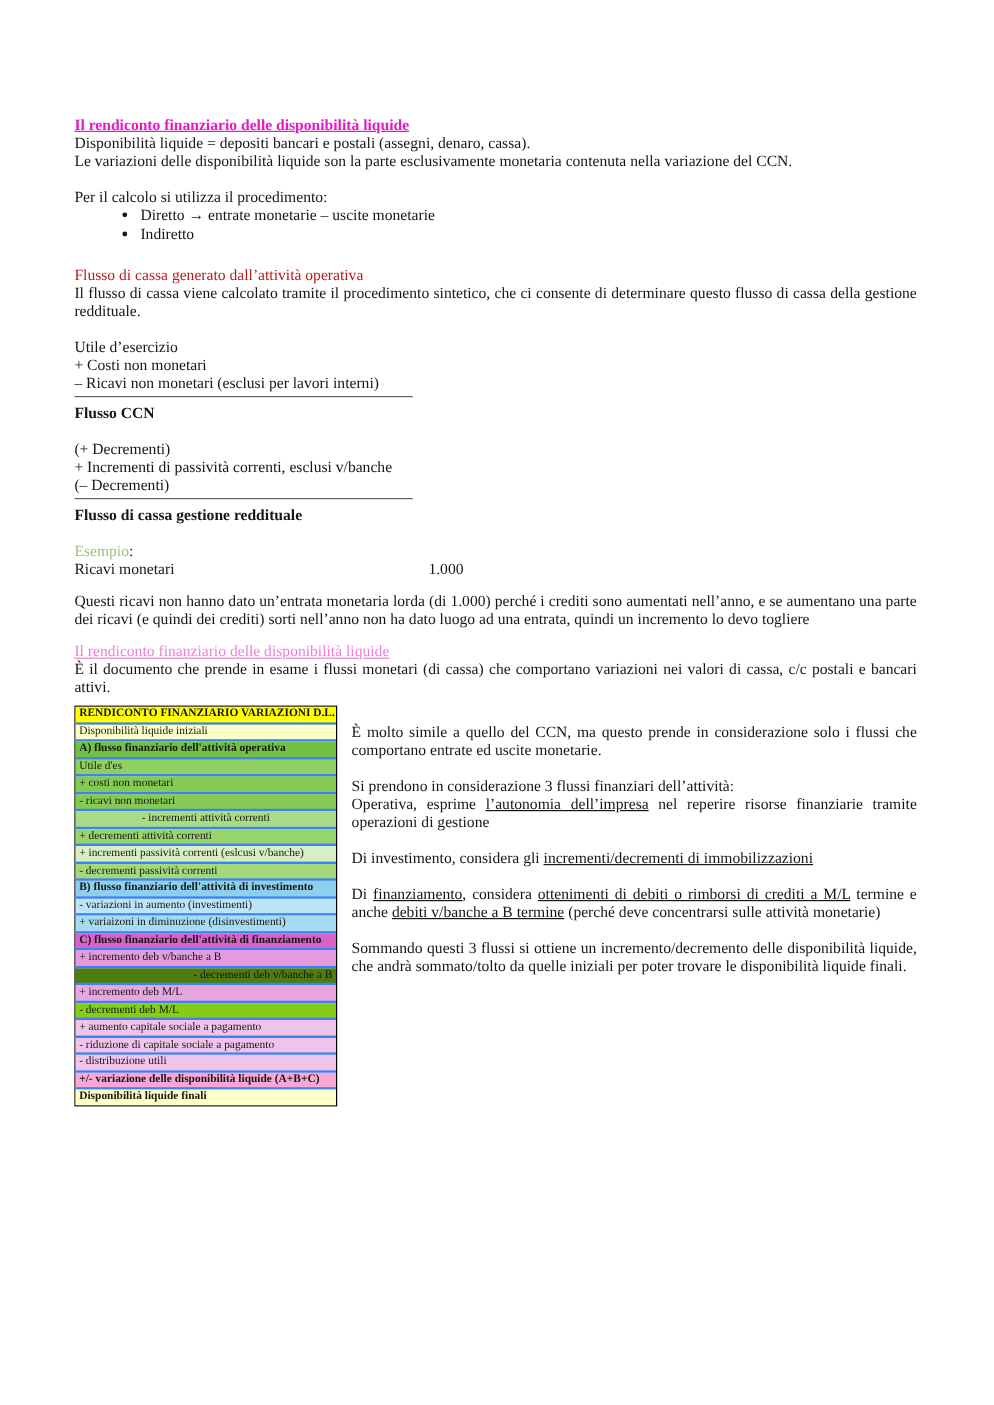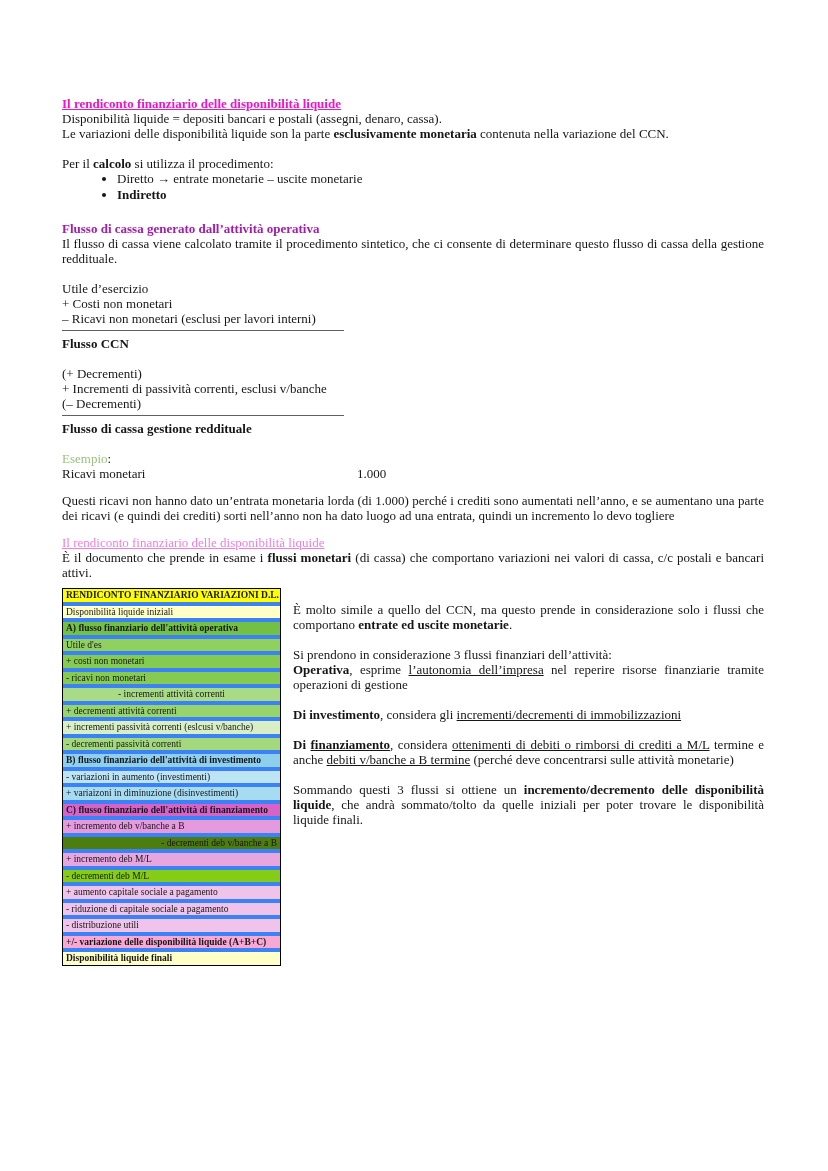--- a/index.html
+++ b/index.html
@@ -3,42 +3,42 @@
 <meta charset="utf-8">
 <style>
   * { margin:0; padding:0; box-sizing:border-box; }
   html,body { background:#ffffff; }
   .page {
     width:828px; height:1171px; background:#ffffff; position:relative; overflow:hidden;
     font-family:"Liberation Serif","DejaVu Serif",serif; color:#161616;
     font-size:13px; line-height:15px;
     padding:96px 64px 0 62px;
   }
-  .b { font-weight:bold; }
+  .b { font-weight:normal; }
   .u { text-decoration:underline; }
   .head-magenta { font-size:13px; font-weight:bold; text-decoration:underline; }
   .head-pink { font-size:13px; text-decoration:none; }
   .head-pink.ul { text-decoration:underline; }
   .gap15 { height:15px; }
   .gap12 { height:12px; }
   .gap8  { height:8px;  }
   .gap18 { height:18px; }
   ul.bullets { margin:0; padding-left:55px; }
   ul.bullets li { line-height:16px; }
   .calc-line { line-height:15px; }
   .rule { width:282px; border:none; border-top:1px solid #606060; margin:4px 0 5px 0; }
   .subtotal { font-weight:bold; }
   .ex-row { display:flex; }
   .ex-label { width:295px; }
   .just { text-align:justify; }
   .twocol { display:flex; align-items:flex-start; }
   .dltable { width:219px; border:1px solid #000; flex:0 0 auto; }
   .trow {
     font-size:9.5px; line-height:10.5px; padding:1px 3px;
-    border-bottom:4px solid #3b82f6; white-space:nowrap; overflow:hidden;
+    border-bottom:2px solid #3b82f6; white-space:nowrap; overflow:hidden;
   }
   .trow:last-child { border-bottom:none; }
   .trow.b { font-weight:bold; }
   .rightcol { flex:1 1 auto; margin-left:12px; padding-top:14px; text-align:justify; }
   .rp { margin:0; }
 </style>
 </head>
 <body>
 
 <div class="page">
@@ -50,21 +50,21 @@
   <div class="gap15"></div>
 
   <p><span>Per il </span><span class="b">calcolo</span><span> si utilizza il procedimento:</span></p>
   <ul class="bullets">
     <li><span>Diretto → entrate monetarie – uscite monetarie</span></li>
     <li><span class="b">Indiretto</span></li>
   </ul>
 
   <div class="gap18"></div>
 
-  <div class="head-pink" style="color: #a21caf; font-weight: bold;">Flusso di cassa generato dall’attività operativa</div>
+  <div class="head-pink" style="color: #b91c1c;">Flusso di cassa generato dall’attività operativa</div>
   <p class="just">Il flusso di cassa viene calcolato tramite il procedimento sintetico, che ci consente di determinare questo flusso di cassa della gestione reddituale.</p>
 
   <div class="gap15"></div>
 
   <div class="calc-line">Utile d’esercizio</div>
   <div class="calc-line">+ Costi non monetari</div>
   <div class="calc-line">– Ricavi non monetari (esclusi per lavori interni)</div>
   <hr class="rule">
   <div class="subtotal">Flusso CCN</div>
 

